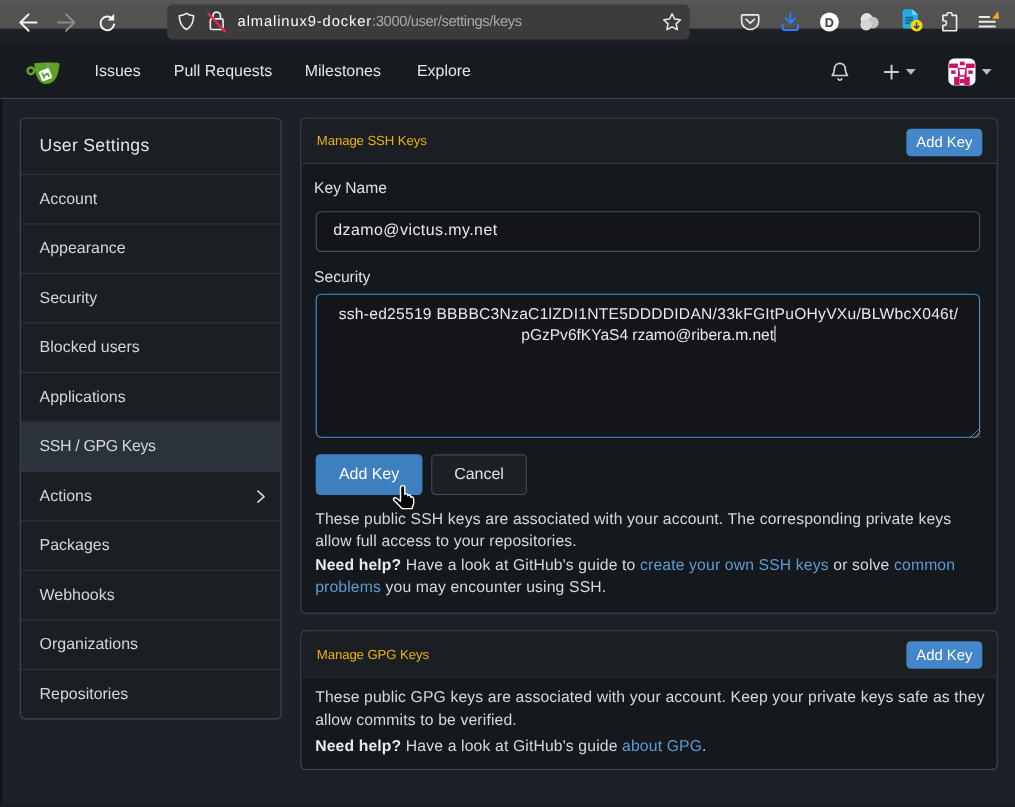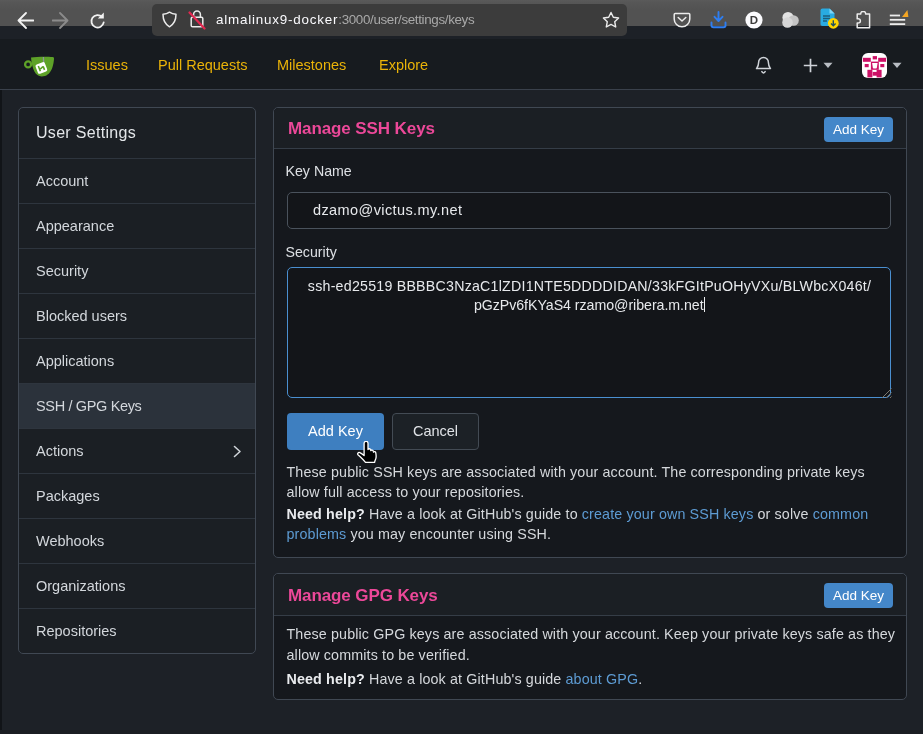--- a/index.html
+++ b/index.html
@@ -8,48 +8,48 @@
 
 
 .chrome { position:absolute; left:0; top:0; width:923px; height:26px; background:linear-gradient(180deg,#5a5a5a 0,#565656 3px,#525252 10px,#525252 100%); }
 .chrome svg.tb { position:absolute; }
 .urlbar { position:absolute; left:152px; top:4px; width:475px; height:32px; background:#3c3c3c; border-radius:5px; }
 .urltext { position:absolute; left:216px; top:4px; height:32px; line-height:32px; font-size:13.4px; color:#fbfbfe; white-space:nowrap; letter-spacing:0.12px; }
 .urltext .dim { color:#a9a9a9; }
 
 
 .nav { position:absolute; left:0; top:39px; width:923px; height:51px; background:#171b1f; border-bottom:1px solid #3a414b; }
-.nav a.link { position:absolute; top:1px; height:50px; line-height:50px; font-size:14.5px; color:#eab308; text-decoration:none; white-space:nowrap; }
+.nav a.link { position:absolute; top:1px; height:50px; line-height:50px; font-size:14.5px; color:#e5e5e5; text-decoration:none; white-space:nowrap; }
 
 
 .page { position:absolute; left:0; top:90px; width:923px; height:644px; background:#1d2127; }
 .ledge { position:absolute; left:0; top:39px; width:2px; height:695px; background:#111418; }
 
 
 .menu { position:absolute; left:18px; top:17px; width:238px; background:#1b1f24; border:1px solid #404853; border-radius:5px; overflow:hidden; }
 .menu .hd { height:51px; line-height:49px; padding-left:17px; font-size:16px; font-weight:500; letter-spacing:0.3px; color:#e3e6e9; border-bottom:1px solid #2e353e; }
 .menu .it { height:45px; line-height:45px; padding-left:17px; font-size:14.5px; color:#d3d7dc; border-bottom:1px solid #2e353e; position:relative; }
 .menu .it:last-child { border-bottom:none; height:44px; }
 .menu .it.act { background:#2b323b; }
 .menu .chev { position:absolute; right:13px; top:16px; }
 
 
 .panel { position:absolute; left:273px; width:634px; background:#15181d; border:1px solid #404853; border-radius:5px; }
 .panel .phd { height:41px; background:#1b1f24; border-bottom:1px solid #353d47; border-radius:5px 5px 0 0; position:relative; }
-.panel .phd .t { position:absolute; left:14px; top:0; height:41px; line-height:41px; font-size:17px; font-weight:700; letter-spacing:-0.1px; color:#ec4899; }
+.panel .phd .t { position:absolute; left:14px; top:0; height:41px; line-height:41px; font-size:12px; font-weight:400; letter-spacing:-0.1px; color:#eab308; }
 .bluebtn { position:absolute; background:#4487c9; color:#fff; border-radius:4px; text-align:center; }
 .phd .bluebtn { right:13px; top:9px; width:69px; height:25px; line-height:25px; font-size:13.5px; }
 .ssh { top:17px; height:451px; }
 .gpg { top:483px; height:127px; }
 .gpg .phd { height:42px; }
 .gpg .phd .t { line-height:43px; }
 
 .lbl { position:absolute; left:11.5px; font-size:14.2px; color:#dde0e4; }
 .inp { position:absolute; left:13px; width:604px; background:#131519; border:1px solid #4a525c; border-radius:5px; color:#e7e9ec; font-size:14.2px; font-family:"Liberation Sans",sans-serif; }
-#keyname { top:84px; height:37px; line-height:35px; padding-left:25px; font-size:14.5px; letter-spacing:0.4px; }
+#keyname { top:84px; height:37px; line-height:35px; padding-left:15px; font-size:14.5px; letter-spacing:0.4px; }
 #content { top:158.5px; height:131px; border-color:#4a8fd0; padding:9.5px 14px 8px 15px; line-height:19.4px; letter-spacing:0.24px;text-align:center; }
 .caret { display:inline-block; width:1.5px; height:15px; background:#eceef0; vertical-align:-2px; }
 .grip { position:absolute; left:606.5px; top:279px; width:11px; height:11px;
   background:repeating-linear-gradient(135deg, transparent 0 2.1px, #7b786e 2.1px 2.9px);
   clip-path:polygon(100% 0, 100% 100%, 0 100%); }
 
 .btn { position:absolute; top:304.5px; height:37px; border-radius:4px; font-size:14.5px; text-align:center; line-height:36px; }
 #addkey { left:13px; width:97px; background:#3e7fc0; color:#fff; }
 #cancel { left:118px; width:87px; background:#1c2126; border:1px solid #434b54; color:#dfe2e6; line-height:34px; }
 

